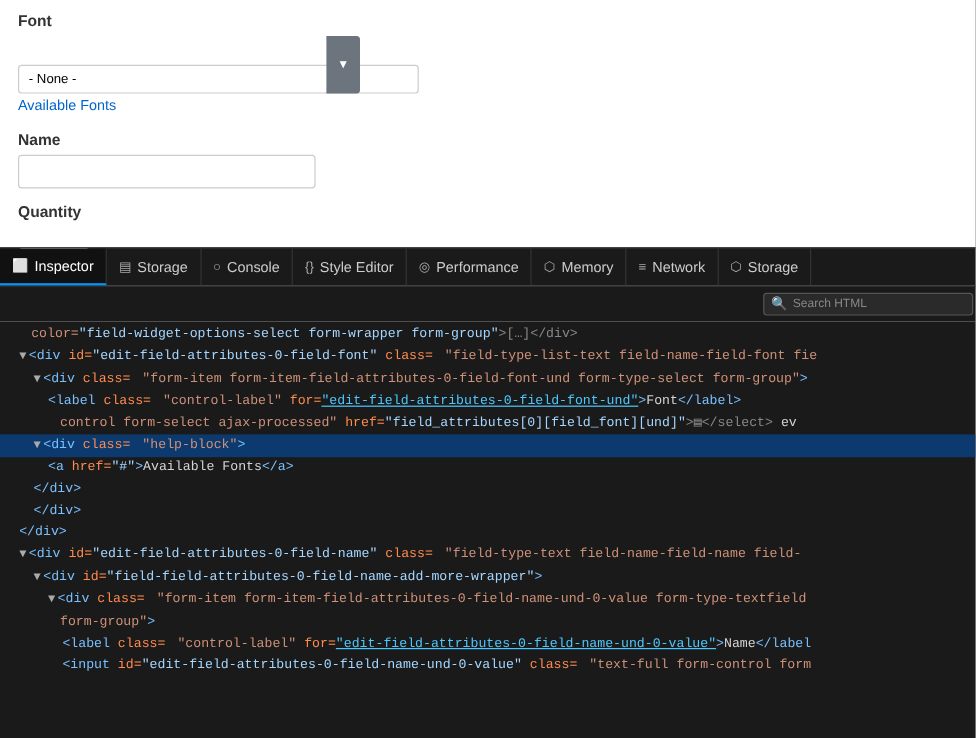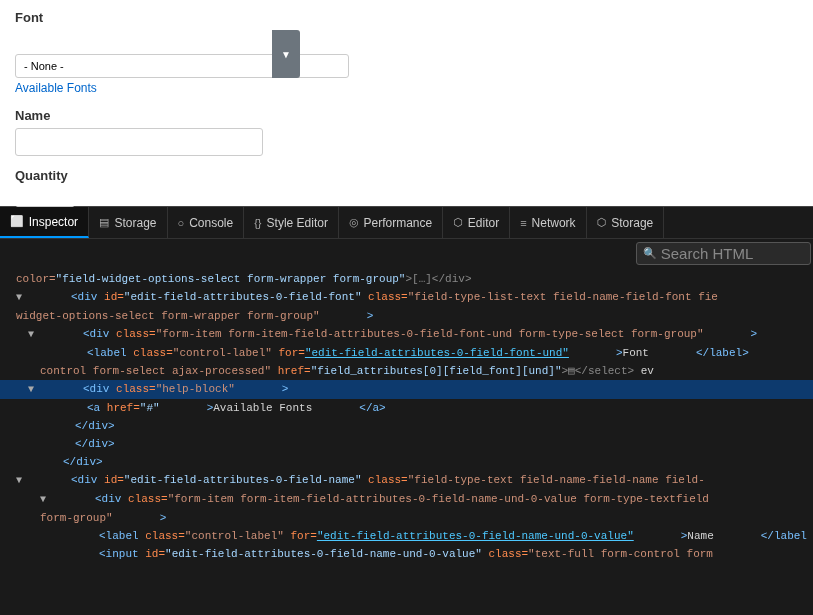--- a/index.html
+++ b/index.html
@@ -124,21 +124,21 @@
       padding: 2px 6px;
       gap: 4px;
       width: 175px;
       margin-right: 2px;
     }
     .html-search-input {
       background: transparent;
       border: none;
       outline: none;
       color: #ccc;
-      font-size: 15px;
+      font-size: 10px;
       width: 140px;
     }
     .html-search-input::placeholder { color: #888; }
     .search-icon-small { color: #888; font-size: 11px; }
 
     
     .devtools-panel {
       background: #1a1a1a;
       color: #ccc;
       font-family: 'Courier New', monospace;
@@ -152,24 +152,24 @@
       white-space: nowrap;
       line-height: 16px;
       cursor: default;
     }
     .html-line.selected { background: #0d3a6e; }
     .indent-1 { padding-left: 16px; }
     .indent-2 { padding-left: 28px; }
     .indent-3 { padding-left: 40px; }
     .indent-4 { padding-left: 52px; }
 
-    .tag { color: #79c0ff; margin-left: 47px; }
+    .tag { color: #79c0ff; }
     .attr-name { color: #ff8b4e; }
     .attr-val { color: #a5d6ff; }
-    .attr-val-class { color: #ce9178; }
+    .attr-val-class { color: #ce9178; margin-left: 10px; }
     .text-content { color: #d4d4d4; }
     .triangle { color: #aaa; font-size: 10px; margin-right: 2px; }
     .triangle-right { color: #aaa; font-size: 10px; margin-right: 2px; }
     .tag-gray { color: #888; }
     .link-color { color: #4dc8ff; text-decoration: underline; }
   </style>
 </head>
 <body>
 
 <div class="top-area">
@@ -214,21 +214,21 @@
   <div class="devtools-tab">
     <span class="tab-icon">{}</span>
     <span>Style Editor</span>
   </div>
   <div class="devtools-tab">
     <span class="tab-icon">◎</span>
     <span>Performance</span>
   </div>
   <div class="devtools-tab">
     <span class="tab-icon">⬡</span>
-    <span>Editor</span>
+    <span>Memory</span>
   </div>
   <div class="devtools-tab">
     <span class="tab-icon">≡</span>
     <span>Network</span>
   </div>
   <div class="devtools-tab">
     <span class="tab-icon">⬡</span>
     <span>Storage</span>
   </div>
 </div>
@@ -243,23 +243,20 @@
 <div class="devtools-panel">
 
   <div class="html-line indent-1">
     <span class="attr-val-class">color=</span><span class="attr-val">"field-widget-options-select form-wrapper form-group"</span><span class="tag-gray">&gt;[…]&lt;/div&gt;</span>
   </div>
 
   <div class="html-line indent-1">
     <span class="triangle">▼</span><span class="tag">&lt;div </span><span class="attr-name">id=</span><span class="attr-val">"edit-field-attributes-0-field-font"</span><span class="attr-name"> class=</span><span class="attr-val-class">"field-type-list-text field-name-field-font fie</span>
   </div>
 
-  <div class="html-line indent-1">
-    <span class="attr-val-class">widget-options-select form-wrapper form-group"</span><span class="tag">&gt;</span>
-  </div>
 
   <div class="html-line indent-2">
     <span class="triangle">▼</span><span class="tag">&lt;div </span><span class="attr-name">class=</span><span class="attr-val-class">"form-item form-item-field-attributes-0-field-font-und form-type-select form-group"</span><span class="tag">&gt;</span>
   </div>
 
   <div class="html-line indent-3">
     <span class="tag">&lt;label </span><span class="attr-name">class=</span><span class="attr-val-class">"control-label"</span><span class="attr-name"> for=</span><span class="link-color">"edit-field-attributes-0-field-font-und"</span><span class="tag">&gt;</span><span class="text-content">Font</span><span class="tag">&lt;/label&gt;</span>
   </div>
 
 
@@ -285,20 +282,23 @@
 
   <div class="html-line indent-1">
     <span class="tag">&lt;/div&gt;</span>
   </div>
 
   <div class="html-line indent-1">
     <span class="triangle">▼</span><span class="tag">&lt;div </span><span class="attr-name">id=</span><span class="attr-val">"edit-field-attributes-0-field-name"</span><span class="attr-name"> class=</span><span class="attr-val-class">"field-type-text field-name-field-name field-</span>
   </div>
 
 
+  <div class="html-line indent-2">
+    <span class="triangle">▼</span><span class="tag">&lt;div </span><span class="attr-name">id=</span><span class="attr-val">"field-field-attributes-0-field-name-add-more-wrapper"</span><span class="tag">&gt;</span>
+  </div>
 
   <div class="html-line indent-3">
     <span class="triangle">▼</span><span class="tag">&lt;div </span><span class="attr-name">class=</span><span class="attr-val-class">"form-item form-item-field-attributes-0-field-name-und-0-value form-type-textfield</span>
   </div>
 
   <div class="html-line indent-3">
     <span class="attr-val-class">form-group"</span><span class="tag">&gt;</span>
   </div>
 
   <div class="html-line indent-4">

